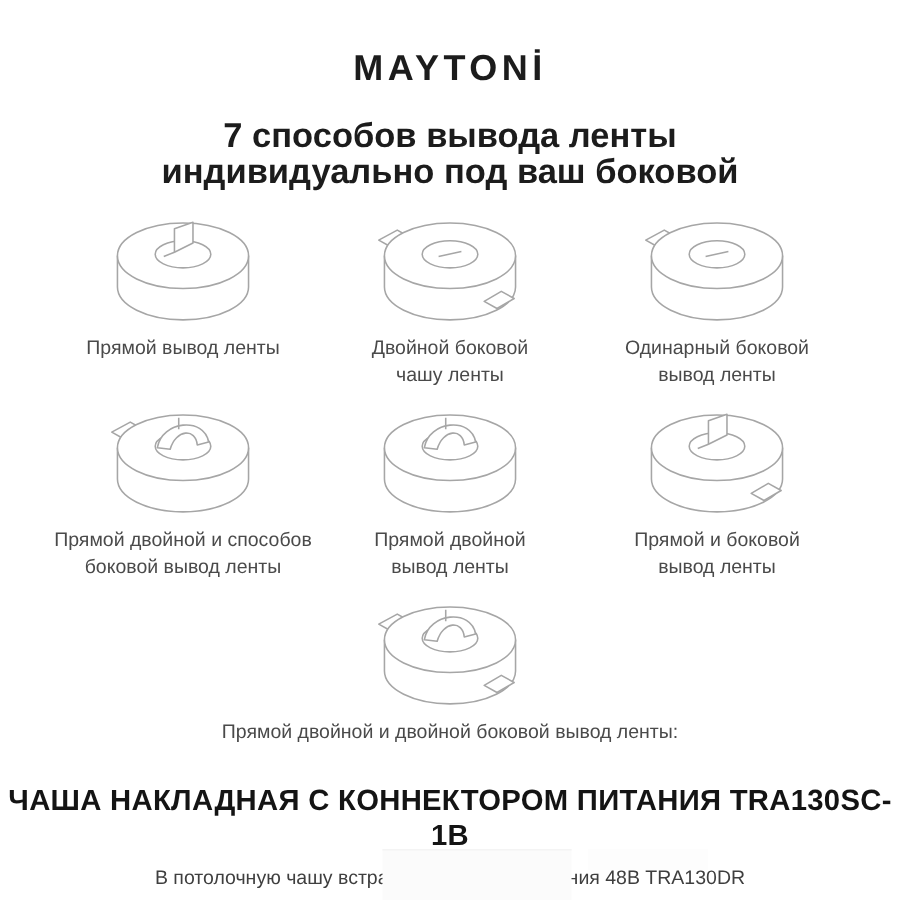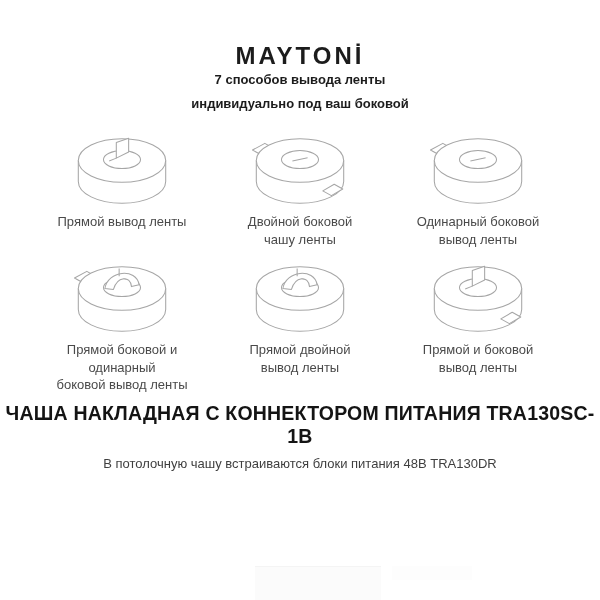--- a/index.html
+++ b/index.html
@@ -1,42 +1,42 @@
 <!DOCTYPE html>
 <html><head>
 <meta charset="utf-8">
 <style>
   html,body{margin:0;padding:0;}
   body{
     width:600px;height:600px;background:#ffffff;position:relative;overflow:hidden;
     font-family:"Liberation Sans", sans-serif;color:#1c1c1c;
   }
   .logo{
-    margin-top:44px;text-align:center;font-size:24px;font-weight:bold;
+    margin-top:34px;text-align:center;font-size:24px;font-weight:bold;
     letter-spacing:3px;color:#1c1c1c;line-height:24px;
   }
   .title{
-    margin-top:0;text-align:center;font-size:13px;font-weight:600;
+    margin-top:20px;text-align:center;font-size:23px;font-weight:600;
     color:#1c1c1c;line-height:24px;
   }
   .grid{
     width:534px;margin:12px auto 0;display:flex;flex-wrap:wrap;justify-content:space-between;
   }
   .cell{
     width:178px;display:flex;flex-direction:column;align-items:center;margin-bottom:8px;
   }
   .cell.wide{width:100%;}
   .cup{height:82px;display:flex;align-items:flex-end;justify-content:center;}
   .cup svg{display:block;}
   .cap-label{
     margin-top:3px;font-size:13px;color:#4a4a4a;text-align:center;
     line-height:1.35;white-space:pre-line;
   }
   .product-heading{
-    text-align:center;font-size:19.5px;font-weight:bold;
+    margin-top:18px;text-align:center;font-size:19.5px;font-weight:bold;
     color:#141414;letter-spacing:0.2px;
   }
   .product-sub{
     margin-top:8px;text-align:center;font-size:13px;color:#3f3f3f;
   }
   .ghost{
     position:absolute;left:255px;top:566px;width:126px;height:34px;
     background:#fbfbfb;border-top:1px solid #f4f4f4;
   }
   .ghost2{
@@ -97,21 +97,21 @@
     <div class="cup">
         <svg viewBox="0 0 120 84" width="114" height="80" xmlns="http://www.w3.org/2000/svg">
           <path d="M10,21 L23,14 L31,18.5 L18,25.5 Z" fill="#ffffff" stroke="#a6a6a6" stroke-width="1.1" stroke-linejoin="round"></path>
           <path d="M14,32 L14,54 A46,23 0 0 0 106,54 L106,32" fill="#ffffff" stroke="#a6a6a6" stroke-width="1.1" stroke-linejoin="round"></path>
           <ellipse cx="60" cy="32" rx="46" ry="23" fill="#ffffff" stroke="#a6a6a6" stroke-width="1.1" stroke-linejoin="round"></ellipse>
           <ellipse cx="60" cy="31" rx="19.5" ry="9.5" fill="#ffffff" stroke="#a6a6a6" stroke-width="1.1" stroke-linejoin="round"></ellipse>
           <path d="M42,32 C45,13 75,10 78,28 L70,30 C69,18 55,19 51,33 Z" fill="#ffffff" stroke="#a6a6a6" stroke-width="1.1" stroke-linejoin="round"></path>
           <line x1="57" y1="11" x2="57" y2="19" stroke="#a6a6a6" stroke-width="1.1"></line>
         </svg>
       </div>
-    <div class="cap-label">Прямой боковой и одинарный
+    <div class="cap-label">Прямой двойной и способов
 боковой вывод ленты</div>
   </div>
   <div class="cell">
     <div class="cup">
         <svg viewBox="0 0 120 84" width="114" height="80" xmlns="http://www.w3.org/2000/svg">
           <path d="M14,32 L14,54 A46,23 0 0 0 106,54 L106,32" fill="#ffffff" stroke="#a6a6a6" stroke-width="1.1" stroke-linejoin="round"></path>
           <ellipse cx="60" cy="32" rx="46" ry="23" fill="#ffffff" stroke="#a6a6a6" stroke-width="1.1" stroke-linejoin="round"></ellipse>
           <ellipse cx="60" cy="31" rx="19.5" ry="9.5" fill="#ffffff" stroke="#a6a6a6" stroke-width="1.1" stroke-linejoin="round"></ellipse>
           <path d="M42,32 C45,13 75,10 78,28 L70,30 C69,18 55,19 51,33 Z" fill="#ffffff" stroke="#a6a6a6" stroke-width="1.1" stroke-linejoin="round"></path>
           <line x1="57" y1="11" x2="57" y2="19" stroke="#a6a6a6" stroke-width="1.1"></line>
@@ -127,19 +127,33 @@
           <ellipse cx="60" cy="32" rx="46" ry="23" fill="#ffffff" stroke="#a6a6a6" stroke-width="1.1" stroke-linejoin="round"></ellipse>
           <ellipse cx="60" cy="31" rx="19.5" ry="9.5" fill="#ffffff" stroke="#a6a6a6" stroke-width="1.1" stroke-linejoin="round"></ellipse>
           <path d="M54,13 L67,8.5 L67,23 L54,29.5 Z" fill="#ffffff" stroke="#a6a6a6" stroke-width="1.1" stroke-linejoin="round"></path>
           <line x1="54" y1="29.5" x2="46.5" y2="32.5" stroke="#a6a6a6" stroke-width="1.1"></line>
           <path d="M84,64 L96,57 L105,62 L93,69 Z" fill="#ffffff" stroke="#a6a6a6" stroke-width="1.1" stroke-linejoin="round"></path>
         </svg>
       </div>
     <div class="cap-label">Прямой и боковой
 вывод ленты</div>
   </div>
+  <div class="cell wide">
+    <div class="cup">
+        <svg viewBox="0 0 120 84" width="114" height="80" xmlns="http://www.w3.org/2000/svg">
+          <path d="M10,21 L23,14 L31,18.5 L18,25.5 Z" fill="#ffffff" stroke="#a6a6a6" stroke-width="1.1" stroke-linejoin="round"></path>
+          <path d="M14,32 L14,54 A46,23 0 0 0 106,54 L106,32" fill="#ffffff" stroke="#a6a6a6" stroke-width="1.1" stroke-linejoin="round"></path>
+          <ellipse cx="60" cy="32" rx="46" ry="23" fill="#ffffff" stroke="#a6a6a6" stroke-width="1.1" stroke-linejoin="round"></ellipse>
+          <ellipse cx="60" cy="31" rx="19.5" ry="9.5" fill="#ffffff" stroke="#a6a6a6" stroke-width="1.1" stroke-linejoin="round"></ellipse>
+          <path d="M42,32 C45,13 75,10 78,28 L70,30 C69,18 55,19 51,33 Z" fill="#ffffff" stroke="#a6a6a6" stroke-width="1.1" stroke-linejoin="round"></path>
+          <line x1="57" y1="11" x2="57" y2="19" stroke="#a6a6a6" stroke-width="1.1"></line>
+          <path d="M84,64 L96,57 L105,62 L93,69 Z" fill="#ffffff" stroke="#a6a6a6" stroke-width="1.1" stroke-linejoin="round"></path>
+        </svg>
+      </div>
+    <div class="cap-label">Прямой двойной и двойной  боковой вывод ленты:</div>
+  </div>
 </div>
 
 <div class="product-heading">ЧАША НАКЛАДНАЯ С КОННЕКТОРОМ ПИТАНИЯ TRA130SC-1B</div>
 <div class="product-sub">В потолочную чашу встраиваются блоки питания 48В TRA130DR</div>
 
 <div class="ghost"></div>
 <div class="ghost2"></div>
 
 </body></html>

